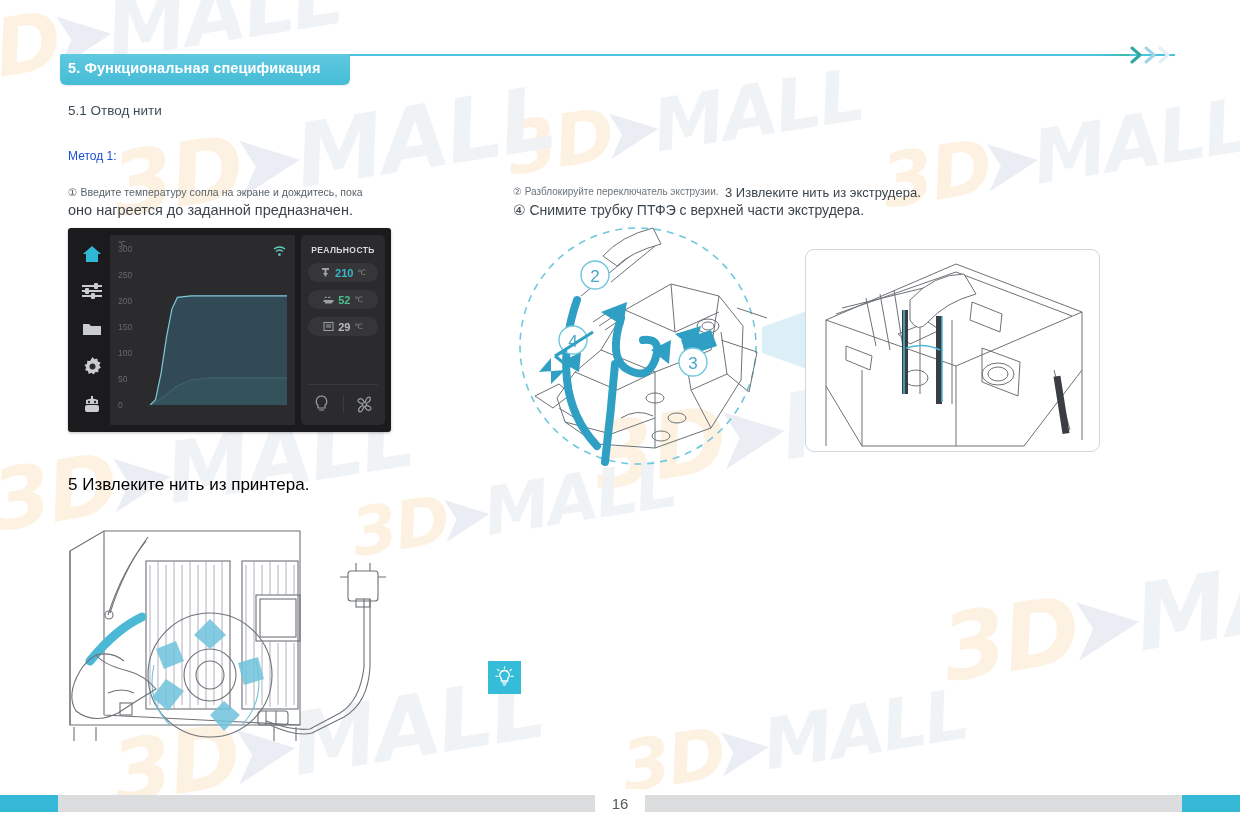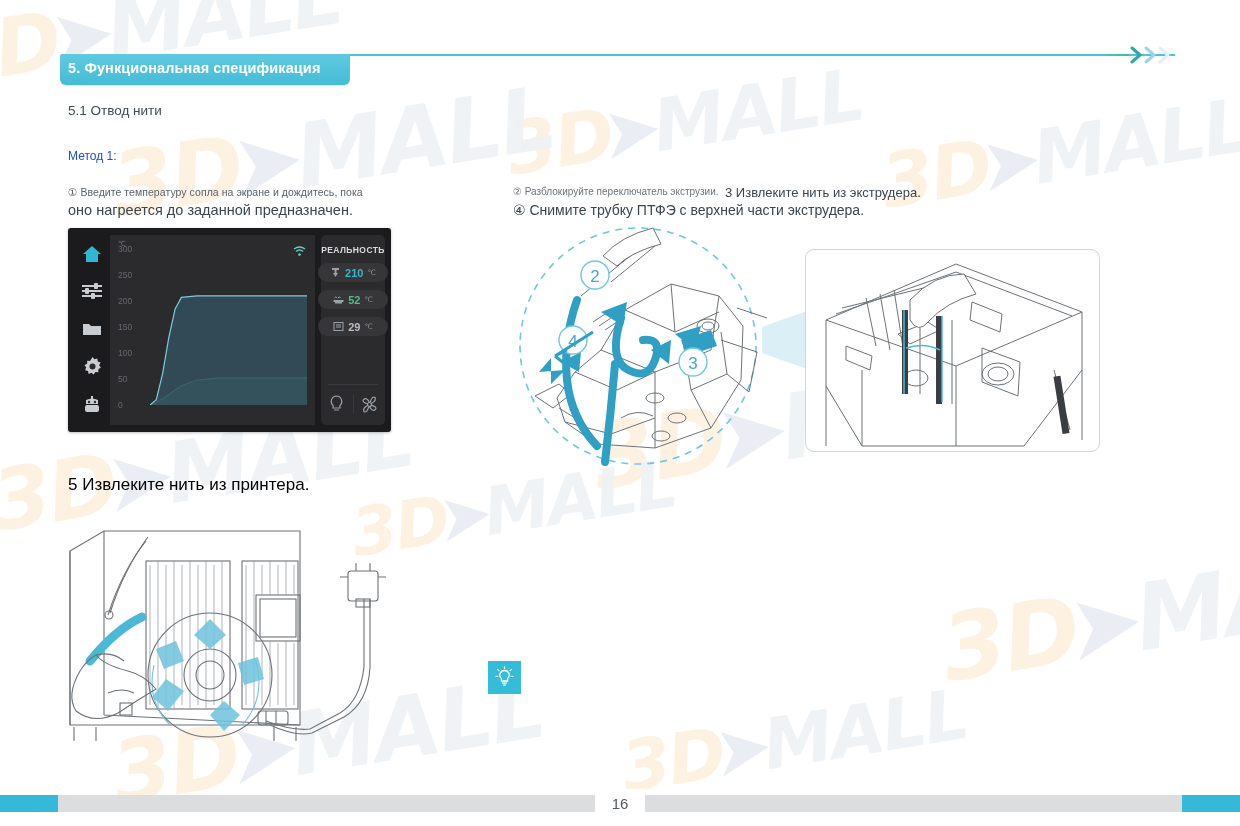--- a/index.html
+++ b/index.html
@@ -42,21 +42,21 @@
 
   
   .screen{position:absolute;left:68px;top:228px;width:323px;height:204px;
           background:#1b1b1d;border-radius:3px;z-index:6;overflow:hidden;
           box-shadow:0 1px 3px rgba(0,0,0,.25);}
   .scr-inner{position:absolute;inset:7px 6px 7px 6px;display:flex;}
   .scr-nav{width:36px;display:flex;flex-direction:column;align-items:center;
            justify-content:space-between;padding:8px 0 10px 0;}
   .scr-nav .ic{width:21px;height:21px;display:flex;align-items:center;justify-content:center;}
   .scr-main{flex:1;background:#2b2b2d;border-radius:1px;position:relative;margin-right:6px;}
-  .scr-side{width:64px;background:#2b2b2d;border-radius:5px;position:relative;
+  .scr-side{width:84px;background:#2b2b2d;border-radius:5px;position:relative;
             display:flex;flex-direction:column;align-items:center;}
   .scr-side .ttl{margin-top:10px;font-size:8.5px;color:#d8dadd;font-weight:bold;letter-spacing:.4px;}
   .pill{margin-top:8px;width:70px;height:19px;background:#363638;border-radius:10px;
         display:flex;align-items:center;justify-content:center;gap:4px;}
   .pill .pv{font-size:11px;font-weight:bold;}
   .pill .pu{font-size:7.5px;color:#8d9095;}
   .side-div{position:absolute;left:7px;right:7px;bottom:40px;height:1px;background:#3a3a3c;}
   .side-bot{position:absolute;bottom:5px;left:0;right:0;height:32px;display:flex;align-items:center;}
   .side-bot .half{flex:1;display:flex;align-items:center;justify-content:center;}
   .side-bot .sep{width:1px;height:18px;background:#3a3a3c;}

